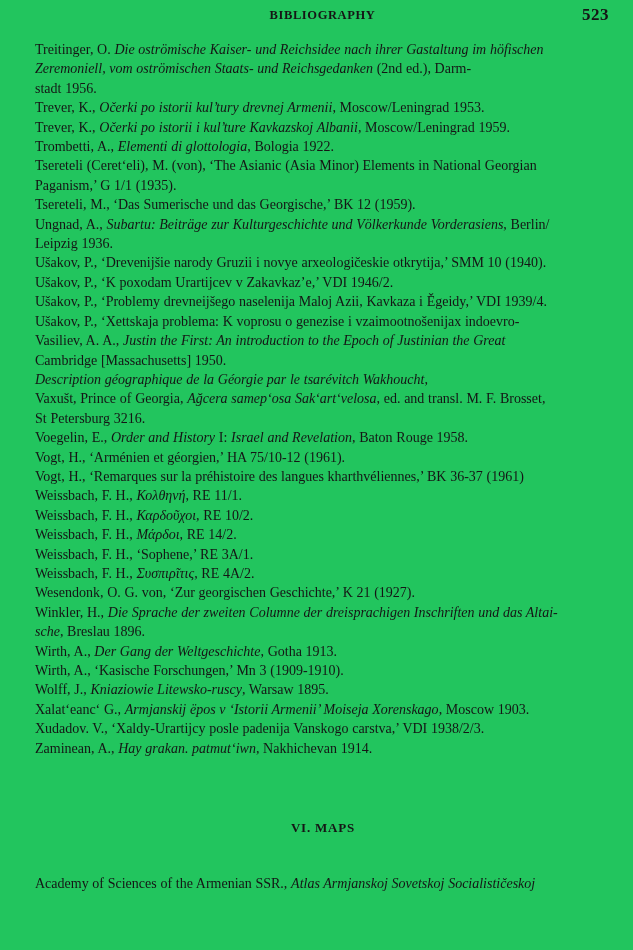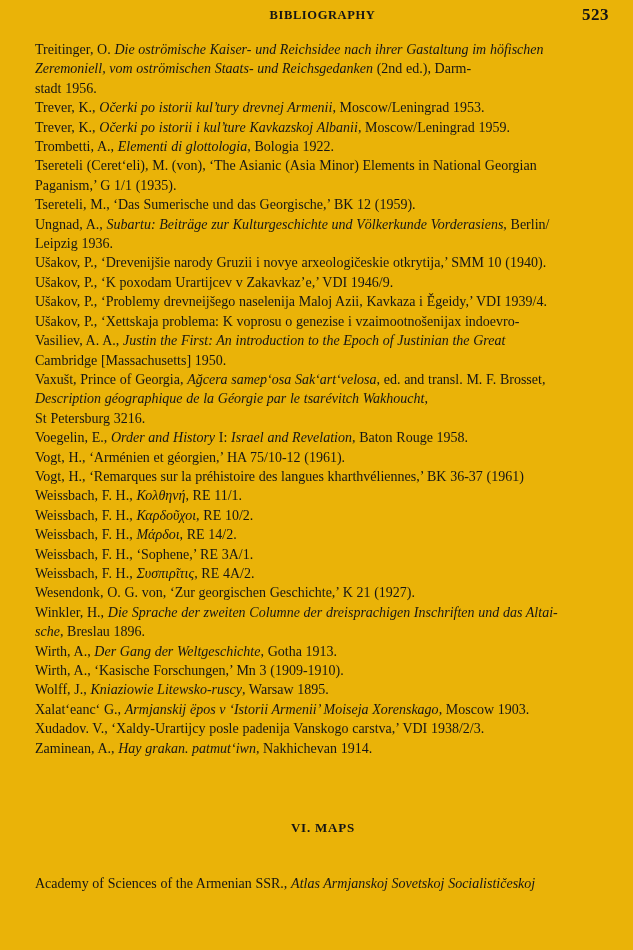--- a/index.html
+++ b/index.html
@@ -11,21 +11,21 @@
     width: 633px;
     height: 950px;
     position: relative;
     font-family: "Liberation Serif", "DejaVu Serif", serif;
     color: #151515;
     overflow: hidden;
   }
   .page {
     position: absolute;
     inset: 0;
-    background: #eab308;
+    background: #22c55e;
     padding: 0;
   }
 
   
   .runhead {
     position: absolute;
     top: 8px;
     left: 36px;
     right: 24px;
     height: 22px;
@@ -126,35 +126,35 @@
           <span class="ln">Tsereteli, M., ‘Das Sumerische und das Georgische,’ BK 12 (1959).</span>
         </div>
         <div class="entry">
           <span class="ln">Ungnad, A., <i>Subartu: Beiträge zur Kulturgeschichte und Völkerkunde Vorderasiens</i>, Berlin/</span>
           <span class="ln">Leipzig 1936.</span>
         </div>
         <div class="entry">
           <span class="ln">Ušakov, P., ‘Drevenijšie narody Gruzii i novye arxeologičeskie otkrytija,’ SMM 10 (1940).</span>
         </div>
         <div class="entry">
-          <span class="ln">Ušakov, P., ‘K poxodam Urartijcev v Zakavkaz’e,’ VDI 1946/9.</span>
+          <span class="ln">Ušakov, P., ‘K poxodam Urartijcev v Zakavkaz’e,’ VDI 1946/2.</span>
         </div>
         <div class="entry">
           <span class="ln">Ušakov, P., ‘Problemy drevneijšego naselenija Maloj Azii, Kavkaza i Ěgeidy,’ VDI 1939/4.</span>
         </div>
         <div class="entry">
           <span class="ln">Ušakov, P., ‘Xettskaja problema: K voprosu o genezise i vzaimootnošenijax indoevro-</span>
         </div>
         <div class="entry">
           <span class="ln">Vasiliev, A. A., <i>Justin the First: An introduction to the Epoch of Justinian the Great</i></span>
           <span class="ln">Cambridge [Massachusetts] 1950.</span>
         </div>
         <div class="entry">
+          <span class="ln"><i>Description géographique de la Géorgie par le tsarévitch Wakhoucht</i>,</span>
           <span class="ln">Vaxušt, Prince of Georgia, <i>Ağcera samepʻosa Sakʻartʻvelosa</i>, ed. and transl. M. F. Brosset,</span>
-          <span class="ln"><i>Description géographique de la Géorgie par le tsarévitch Wakhoucht</i>,</span>
           <span class="ln">St Petersburg 3216.</span>
         </div>
         <div class="entry">
           <span class="ln">Voegelin, E., <i>Order and History</i> I: <i>Israel and Revelation</i>, Baton Rouge 1958.</span>
         </div>
         <div class="entry">
           <span class="ln">Vogt, H., ‘Arménien et géorgien,’ HA 75/10-12 (1961).</span>
         </div>
         <div class="entry">
           <span class="ln">Vogt, H., ‘Remarques sur la préhistoire des langues kharthvéliennes,’ BK 36-37 (1961)</span>

